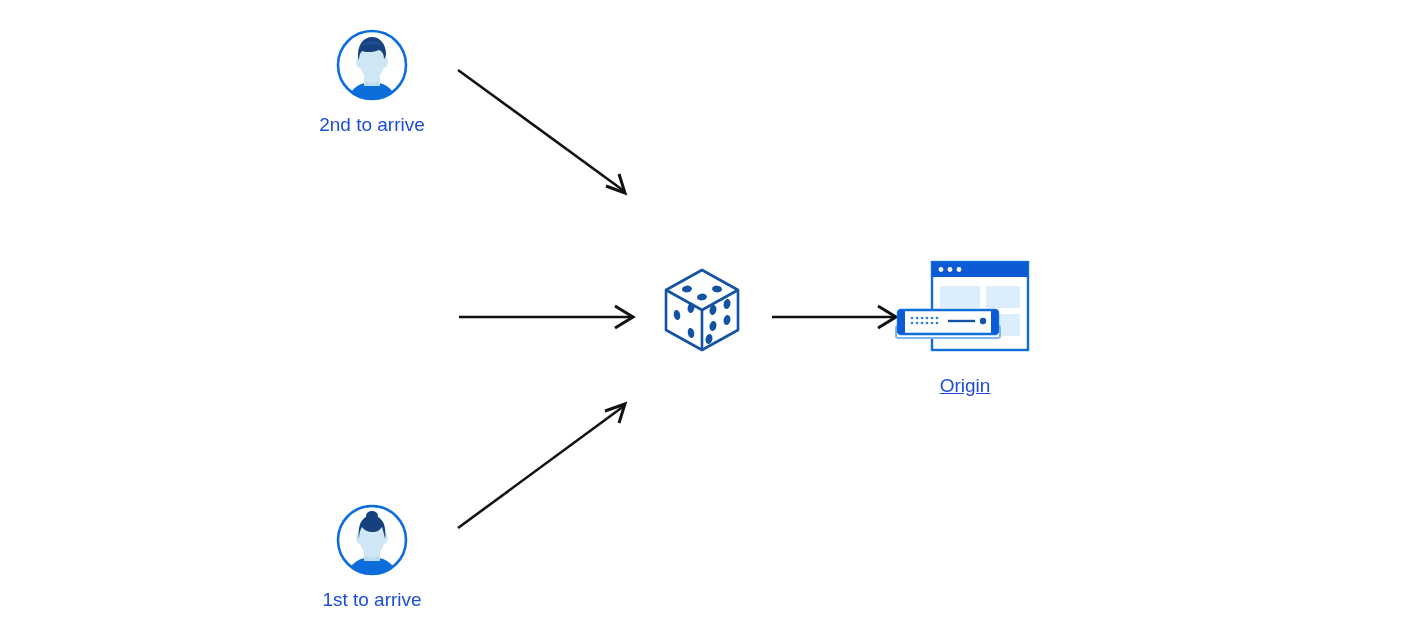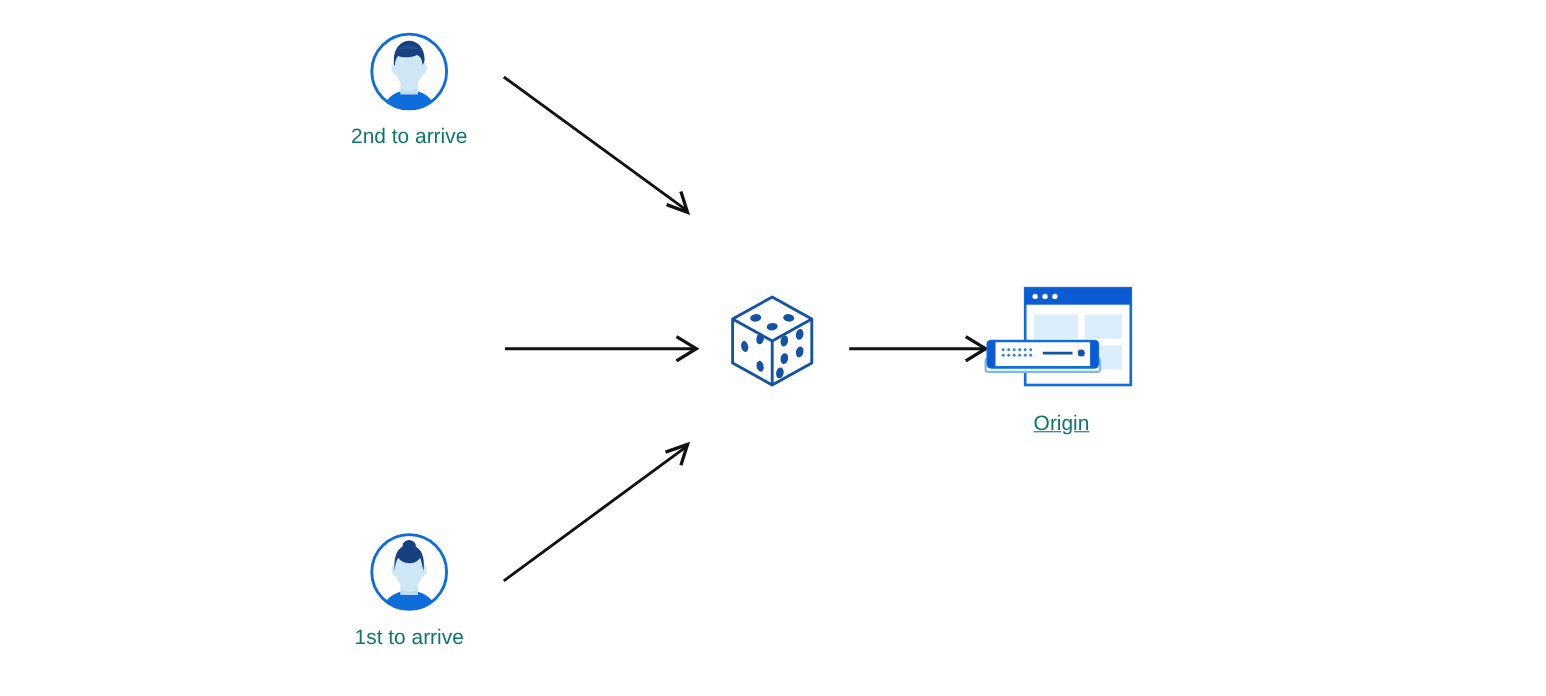--- a/index.html
+++ b/index.html
@@ -21,21 +21,21 @@
   }
   .node {
     position: absolute;
     display: flex;
     flex-direction: column;
     align-items: center;
   }
   .node-label {
     margin-top: 10px;
     font-size: 19px;
-    color: #0f766e;
+    color: #1d4ed8;
     line-height: 1.25;
     white-space: nowrap;
     text-align: center;
   }
   .arrow-layer {
     position: absolute;
     left: 0;
     top: 0;
     width: 1405px;
     height: 633px;
@@ -87,21 +87,21 @@
         <ellipse cx="50" cy="35" rx="4" ry="6" fill="#cfe6f5"></ellipse>
         <path d="M25 31c0-11 6-17 13-17s13 6 13 17c0 13-6 21-13 21s-13-8-13-21z" fill="#cfe6f5"></path>
         <path d="M24 28c0-12 7-18 14-18s14 6 14 17c0 2-1 4-2 5 0-5-2-8-5-9-4 2-12 3-17 1-2 2-3 5-3 9-1-1-1-3-1-5z" fill="#17407f"></path>
         <path d="M26 19c4-5 16-7 22-1-5-1-15-1-22 1z" fill="#1f4f96"></path>
       </g>
     </svg>
     <div class="node-label">2nd to arrive</div>
   </div>
 
 
-  <div class="node" style="left:334px; top:482px; width:76px;justify-content:center;">
+  <div class="node" style="left:334px; top:502px; width:76px;justify-content:center;">
     <svg class="icon-box" width="76" height="76" viewBox="0 0 76 76" xmlns="http://www.w3.org/2000/svg">
       <defs>
           <clipPath id="clipC">
             <circle cx="38" cy="38" r="34"></circle>
           </clipPath>
         </defs>
       <circle cx="38" cy="38" r="34" fill="#ffffff" stroke="#0d6ddb" stroke-width="2.6"></circle>
       <g clip-path="url(#clipC)">
         <path d="M13 76c0-13 12-21 25-21s25 8 25 21z" fill="#0d6ddb"></path>
         <path d="M30 48h16v10H30z" fill="#cfe6f5"></path>

